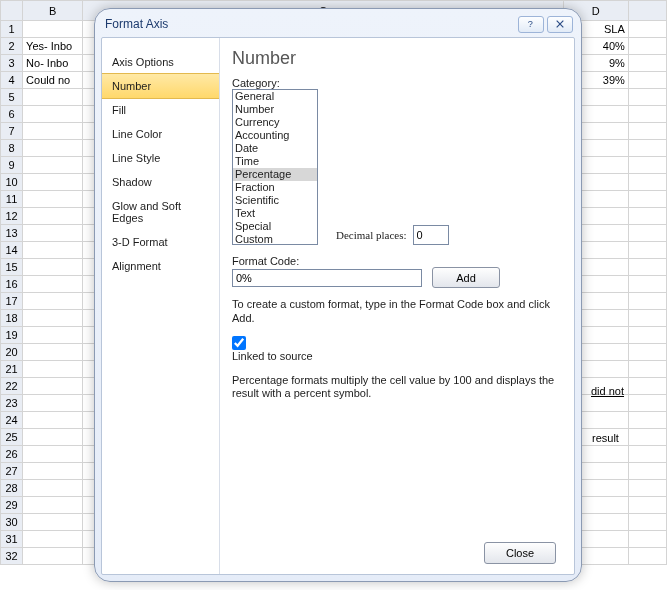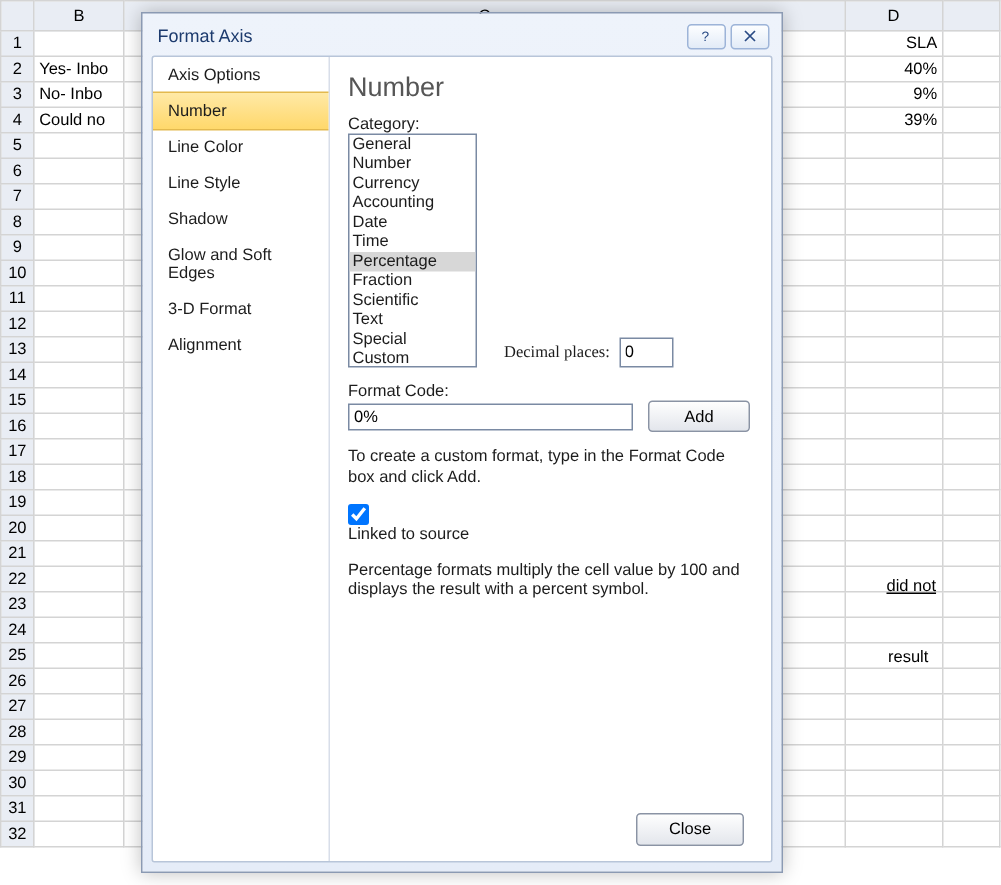--- a/index.html
+++ b/index.html
@@ -12,40 +12,40 @@
   .sheet th { background: #e9edf4; text-align: center; }
   .row-hdr { width: 22px; background: #e9edf4; text-align: center; }
   .col-hdr { height: 20px; }
   .col-b { width: 60px; text-align: left; }
   .col-c { width: 478px; }
   .col-d { width: 65px; text-align: right; }
   .col-e { width: 38px; }
 
   
   .dialog {
-    position: absolute; left: 94px; top: 8px; width: 428px; height: 574px;
-    border: 1px solid #8b9ab3; border-radius: 0;
+    position: absolute; left: 94px; top: 8px; width: 488px; height: 574px;
+    border: 1px solid #8b9ab3; border-radius: 16px;
     background: linear-gradient(#eef3fb, #e5ecf8);
     box-shadow: 0 0 12px rgba(0,0,0,.25);
     padding: 6px;
     display: flex; flex-direction: column;
   }
   .titlebar { display: flex; align-items: center; height: 22px; padding: 0 2px 4px 4px; }
   .dlg-title { flex: 1; font-size: 12px; color: #1d3b6e; }
   .winbtn { width: 26px; height: 17px; margin-left: 3px;
     border: 1px solid #9db4d8; border-radius: 3px;
     background: linear-gradient(#fdfeff,#e2ebf7);
     display: flex; align-items: center; justify-content: center;
     font-size: 11px; color: #2a4b85; cursor: pointer; }
   .winbtn svg { width: 12px; height: 10px; }
 
   .dlg-body { flex: 1; display: flex; background: #fff; border: 1px solid #b8c5d9; border-radius: 2px; }
 
   
-  .nav { width: 118px; border-right: 1px solid #d8dee9; padding: 0 0; }
+  .nav { width: 118px; border-right: 1px solid #d8dee9; padding: 12px 0; }
   .nav-item { padding: 6px 10px; font-size: 11px; color: #1c1c1c; cursor: pointer; }
   .nav-item.selected {
     background: linear-gradient(#ffe9a6, #ffd86b);
     border: 1px solid #e3b94e; border-left: none; border-right: none;
     margin: -1px 0;
   }
 
   
   .content { flex: 1; padding: 10px 12px; font-size: 11px; color: #1c1c1c; display: flex; flex-direction: column; }
   .content h1 { font-size: 18px; font-weight: normal; color: #565656; margin: 0 0 8px 0; }
@@ -330,20 +330,21 @@
       <svg viewBox="0 0 12 12">
           <path d="M2 2 L10 10 M10 2 L2 10" stroke="#2a4b85" stroke-width="1.4"></path>
         </svg>
     </div>
   </div>
 
   <div class="dlg-body">
     <div class="nav" id="nav">
         <div class="nav-item">Axis Options</div>
         <div class="nav-item selected">Number</div>
+        <div class="nav-item">Fill</div>
         <div class="nav-item">Line Color</div>
         <div class="nav-item">Line Style</div>
         <div class="nav-item">Shadow</div>
         <div class="nav-item">Glow and Soft Edges</div>
         <div class="nav-item">3-D Format</div>
         <div class="nav-item">Alignment</div>
       </div>
 
     <div class="content">
       <h1>Number</h1>

